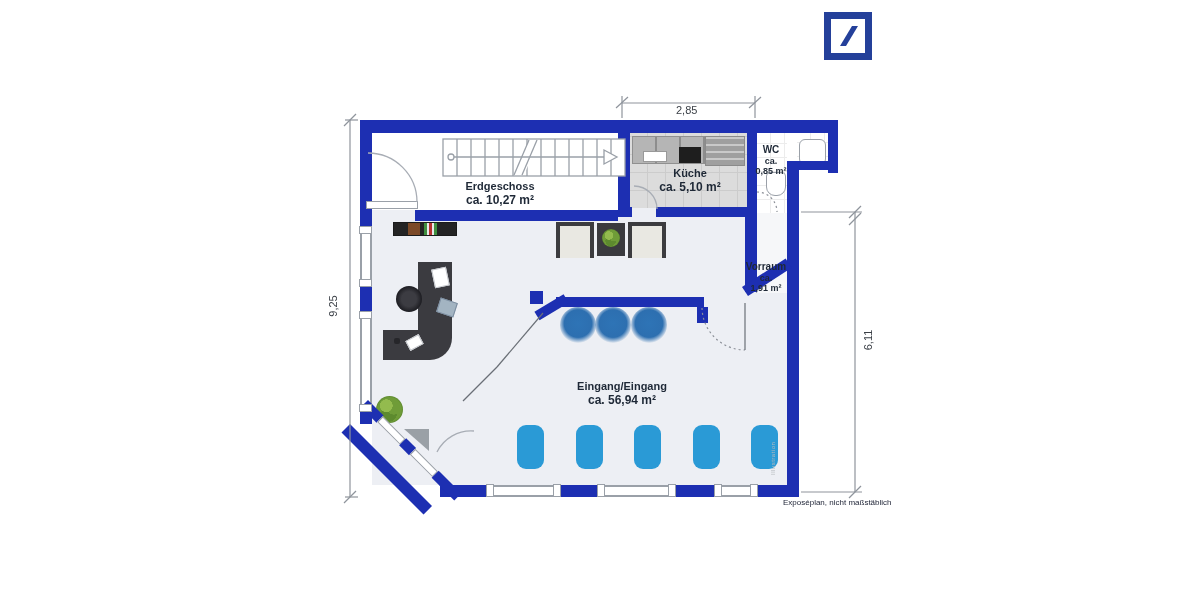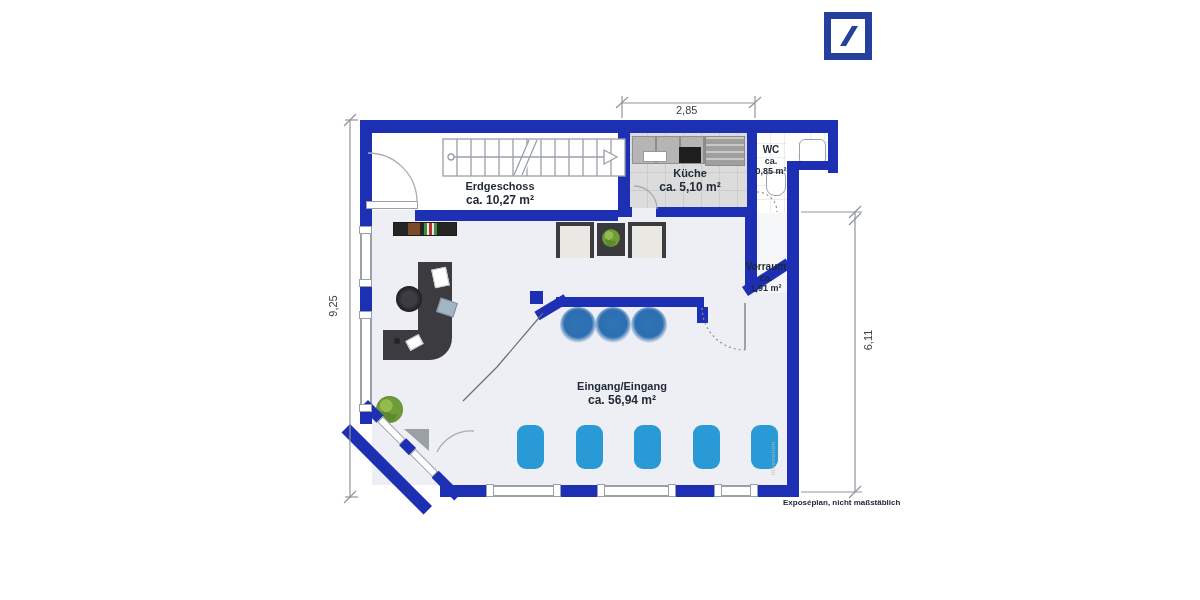--- a/index.html
+++ b/index.html
@@ -28,21 +28,21 @@
   .counter{background:#b5b5b5;background-image:repeating-linear-gradient(90deg,transparent 0 22px,#8d8d8d 22px 24px);border:1px solid #909090;box-sizing:border-box;}
   .cab-r{background:#9f9f9f;background-image:repeating-linear-gradient(0deg,transparent 0 5px,#c9c9c9 5px 7px);border:1px solid #8a8a8a;box-sizing:border-box;}
   .stool{background:radial-gradient(circle at 50% 46%, #2e74b6 0%, #2d6fb0 52%, rgba(45,111,176,0) 74%);border-radius:50%;}
   .seat{background:#2a9ad6;border-radius:9px;}
   .armchair{background:#e9e8e2;border:4px solid #3c3c3f;border-bottom:none;box-sizing:border-box;}
   .plant{border-radius:50%;background:radial-gradient(circle at 38% 36%, #93bb4e 0 26%, transparent 27%),radial-gradient(circle at 66% 42%, #6f9c38 0 30%, transparent 31%),radial-gradient(circle at 48% 66%, #5d8a2e 0 34%, transparent 35%),radial-gradient(circle, #6f9c38 0 62%, #4e7a26 78%, transparent 80%);}
   .tri{width:0;height:0;border-top:22px solid #9aa0a6;border-left:25px solid transparent;}
   .toilet{background:#fff;border:1.5px solid #9aa0a8;border-radius:4px 4px 9px 9px;box-sizing:border-box;}
   .basin{background:#fff;border:1.5px solid #9aa0a8;border-radius:6px;box-sizing:border-box;}
   .logo{position:absolute;border:7px solid #24409a;box-sizing:border-box;background:#fff;z-index:8;}
-  .foot{position:absolute;font-size:8px;font-weight:700;color:#23283a;z-index:7;}
+  .foot{position:absolute;font-size:8px;font-weight:400;color:#23283a;z-index:7;}
   .wm{position:absolute;font-size:6px;color:#b5b8bd;z-index:7;transform:rotate(-90deg);transform-origin:0 0;letter-spacing:.5px;}
   .title{position:absolute;left:0;top:534px;width:1200px;text-align:center;font-size:16px;font-weight:700;color:#2b2b2b;z-index:8;}
   .bookshelf{background:linear-gradient(90deg,#242424 0 14px,#7c4a28 14px 26px,#242424 26px 30px,#3f8f3f 30px 33px,#e8e8e8 33px 35px,#b83030 35px 38px,#e8e8e8 38px 40px,#3f8f3f 40px 43px,#242424 43px 64px);border:1px solid #1a1a1a;box-sizing:border-box;}
   .desk{background:#3b3b40;}
   .paper{background:#fff;border:1px solid #c3c6cb;box-sizing:border-box;}
   .laptop{background:#a3b4c2;border:1px solid #7c8da0;box-sizing:border-box;}
   .ochair{background:radial-gradient(circle,#3c3c42 0 40%,#1d1d22 70%);border-radius:50%;}
   .stable{background:#3a3a3e;}
 </style>
 </head>

